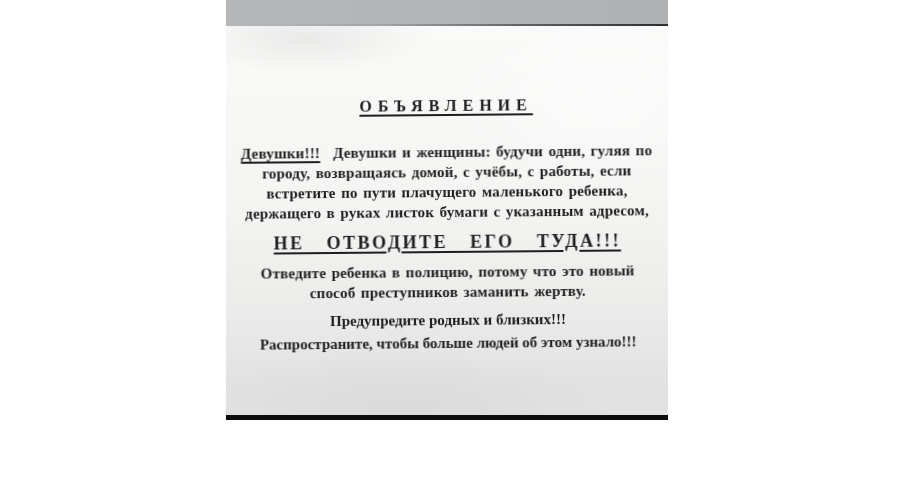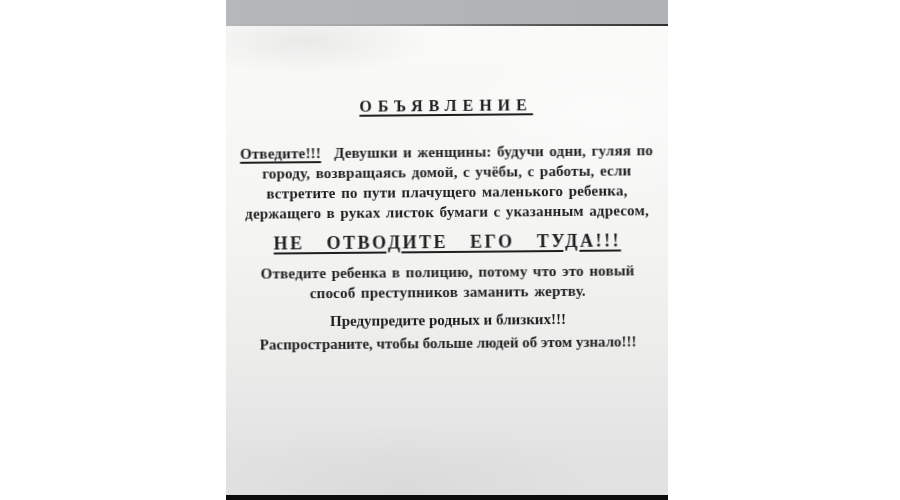--- a/index.html
+++ b/index.html
@@ -16,21 +16,21 @@
     width: 900px;
     height: 500px;
     background: var(--canvas_bg, #ffffff);
   }
   
   .photo {
     position: absolute;
     left: 226px;
     top: 0;
     width: 442px;
-    height: 500px;
+    height: 420px;
     background: var(--photo_bg, #b4b5b7);
     overflow: hidden;
   }
   
   .photo-bg {
     position: absolute;
     left: 0; top: 0; right: 0;
     height: 27px;
     background: linear-gradient(to right, #b6b7b9, #b0b1b3);
   }
@@ -145,21 +145,21 @@
 <body>
 
 <div class="canvas">
   <div class="photo">
     <div class="photo-bg"></div>
     <div class="paper">
       <div class="notice">
         <div class="title">ОБЪЯВЛЕНИЕ</div>
         <div class="para p1">
           <div class="line">
-            <span class="attention">Отведите!!!</span><span>Девушки и женщины: будучи одни, гуляя по</span>
+            <span class="attention">Девушки!!!</span><span>Девушки и женщины: будучи одни, гуляя по</span>
           </div>
           <div class="line">городу, возвращаясь домой, с учёбы, с работы, если</div>
           <div class="line">встретите по пути плачущего маленького ребенка,</div>
           <div class="line">держащего в руках листок бумаги с указанным адресом,</div>
         </div>
         <div class="headline">НЕ ОТВОДИТЕ ЕГО ТУДА!!!</div>
         <div class="para p2">
           <div class="line">Отведите ребенка в полицию, потому что это новый</div>
           <div class="line">способ преступников заманить жертву.</div>
         </div>

